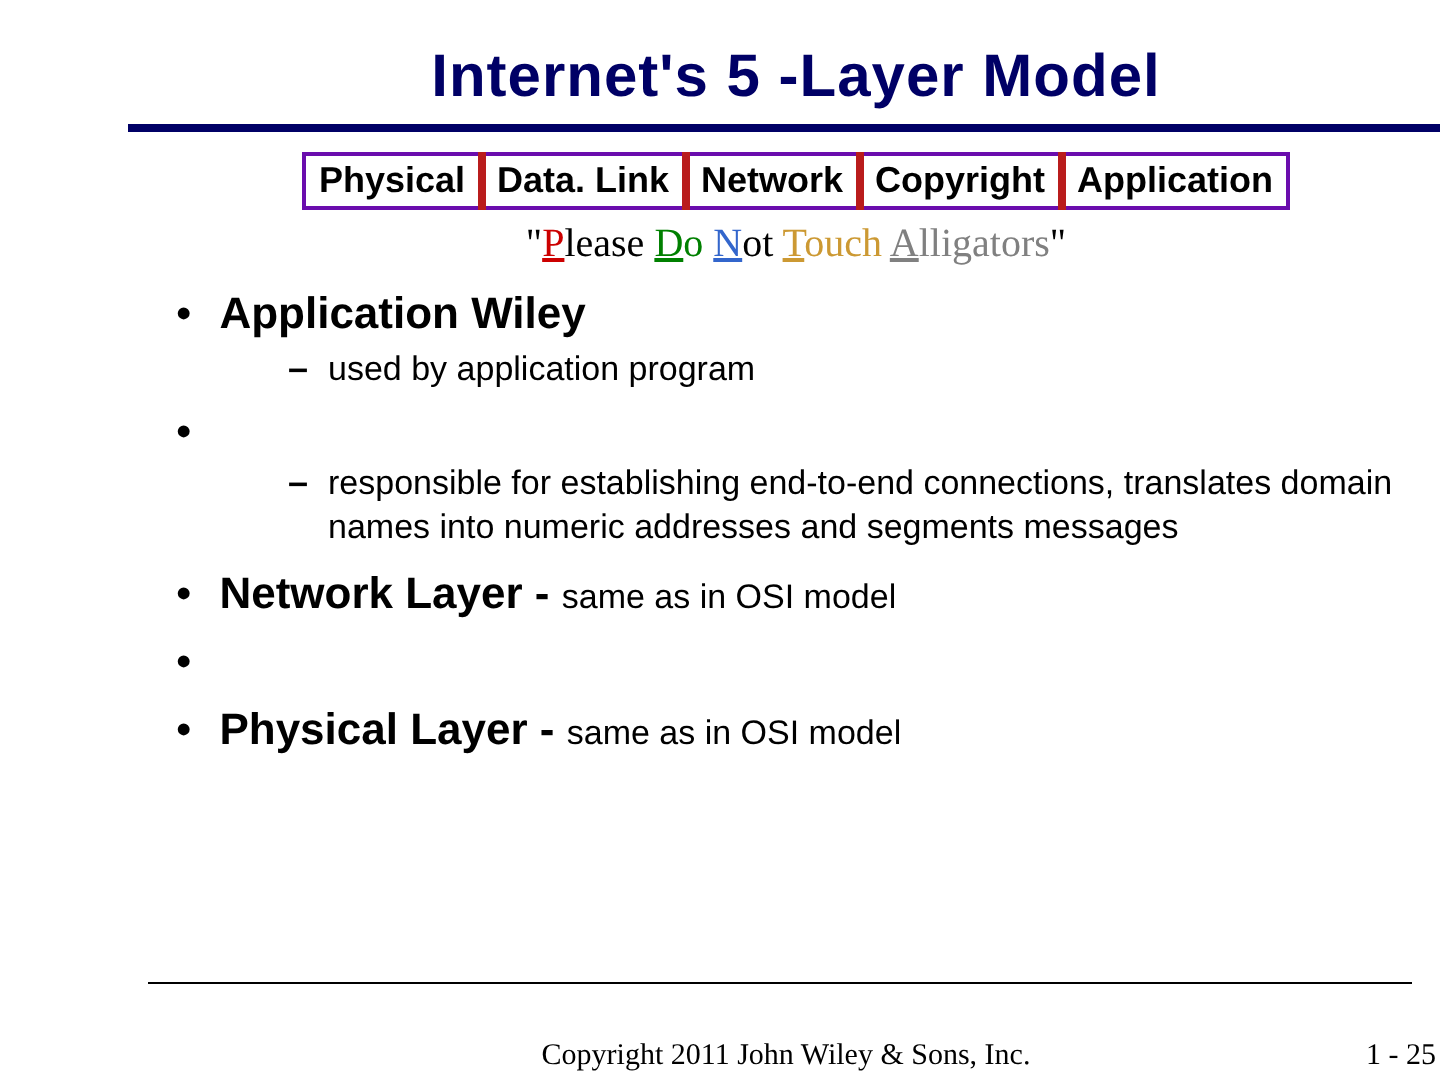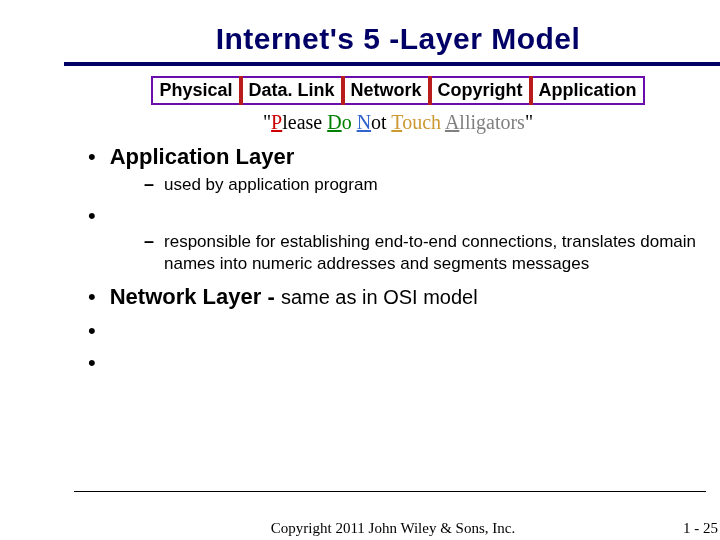--- a/index.html
+++ b/index.html
@@ -15,21 +15,21 @@
   .mnemonic .c-red { color: #cc0000; }
   .mnemonic .c-green { color: #008000; }
   .mnemonic .c-blue { color: #3366cc; }
   .mnemonic .c-orange { color: #cc9933; }
   .mnemonic .c-gray { color: #808080; }
   ul.main { list-style: none; padding-left: 14px; }
   ul.main > li { margin-bottom: 10px; }
   ul.main > li > .bullet-row { display: flex; align-items: baseline; }
   ul.main > li .dot { font-size: 22px; color: #000; margin-right: 14px; line-height: 1; }
   ul.main > li .label-strong { font-weight: 700; font-size: 22px; }
-  ul.main > li .label-append { font-size: 20px; }
+  ul.main > li .label-append { font-size: 17px; }
   ul.sub { list-style: none; padding-left: 56px; margin-top: 4px; }
   ul.sub li { display: flex; align-items: baseline; }
   ul.sub li .dash { font-weight: 700; font-size: 18px; margin-right: 10px; }
   ul.sub li .subtext { font-weight: 400; font-size: 17px; line-height: 1.25; }
   .footer-line { position: absolute; left: 44px; right: 44px; bottom: 48px; height: 1px; background: #000; }
   .footer { position: absolute; left: 0; right: 0; bottom: 20px; font-family: "Times New Roman", Times, serif; font-size: 15px; }
   .footer .copyright { position: absolute; left: 6px; right: 0; text-align: center; }
   .footer .pageno { position: absolute; right: 32px; }
 </style>
 </head>
@@ -54,21 +54,21 @@
 
   <div class="mnemonic">
     <span>"</span><span class="u c-red">P</span><span>lease </span><span class="u c-green">D</span><span class="c-green">o </span><span class="u c-blue">N</span><span>ot </span><span class="u c-orange">T</span><span class="c-orange">ouch </span><span class="u c-gray">A</span><span class="c-gray">lligators</span><span>"</span>
   </div>
 
   <ul class="main">
     <li>
       <div class="bullet-row">
         <span class="dot">•</span>
         <span>
-          <span class="label-strong">Application Layer</span><span class="label-append"></span>
+          <span class="label-strong">Application Wiley</span><span class="label-append"></span>
         </span>
       </div>
       <ul class="sub">
         <li>
           <span class="dash">–</span>
           <span class="subtext">used by application program</span>
         </li>
       </ul>
     </li>
     <li>
@@ -91,20 +91,23 @@
       </div>
     </li>
     <li>
       <div class="bullet-row">
         <span class="dot">•</span>
       </div>
     </li>
     <li>
       <div class="bullet-row">
         <span class="dot">•</span>
+        <span>
+          <span class="label-strong">Physical Layer - </span><span class="label-append">same as in OSI model</span>
+        </span>
       </div>
     </li>
   </ul>
 
   <div class="footer-line"></div>
   <div class="footer">
     <div class="copyright">Copyright 2011 John Wiley &amp; Sons, Inc.</div>
     <div class="pageno">1  -  25</div>
   </div>
 

